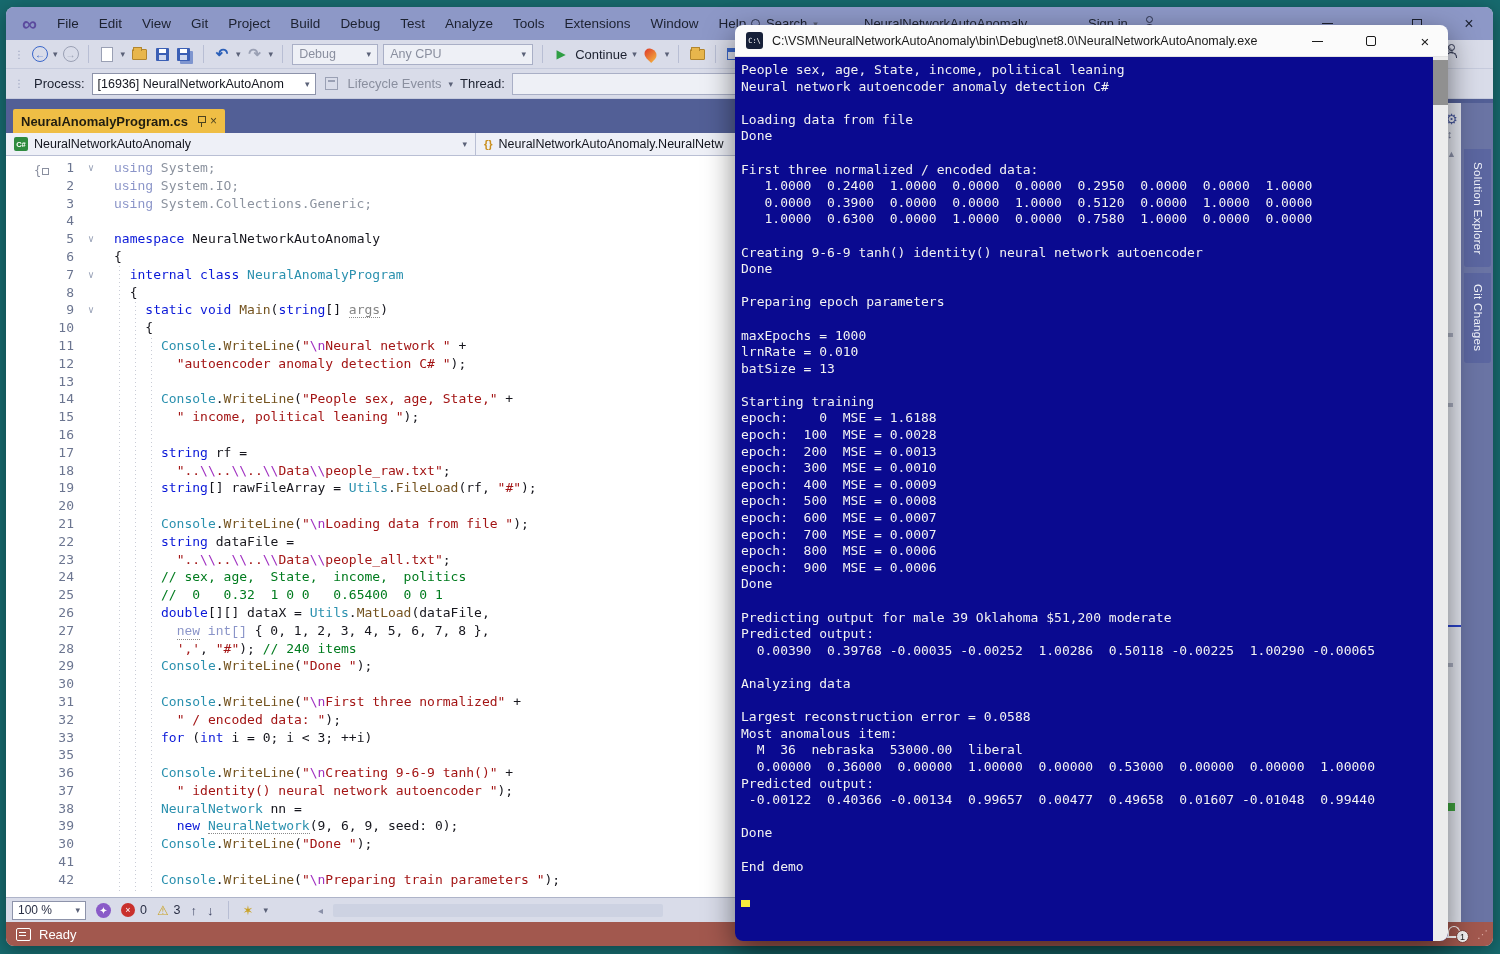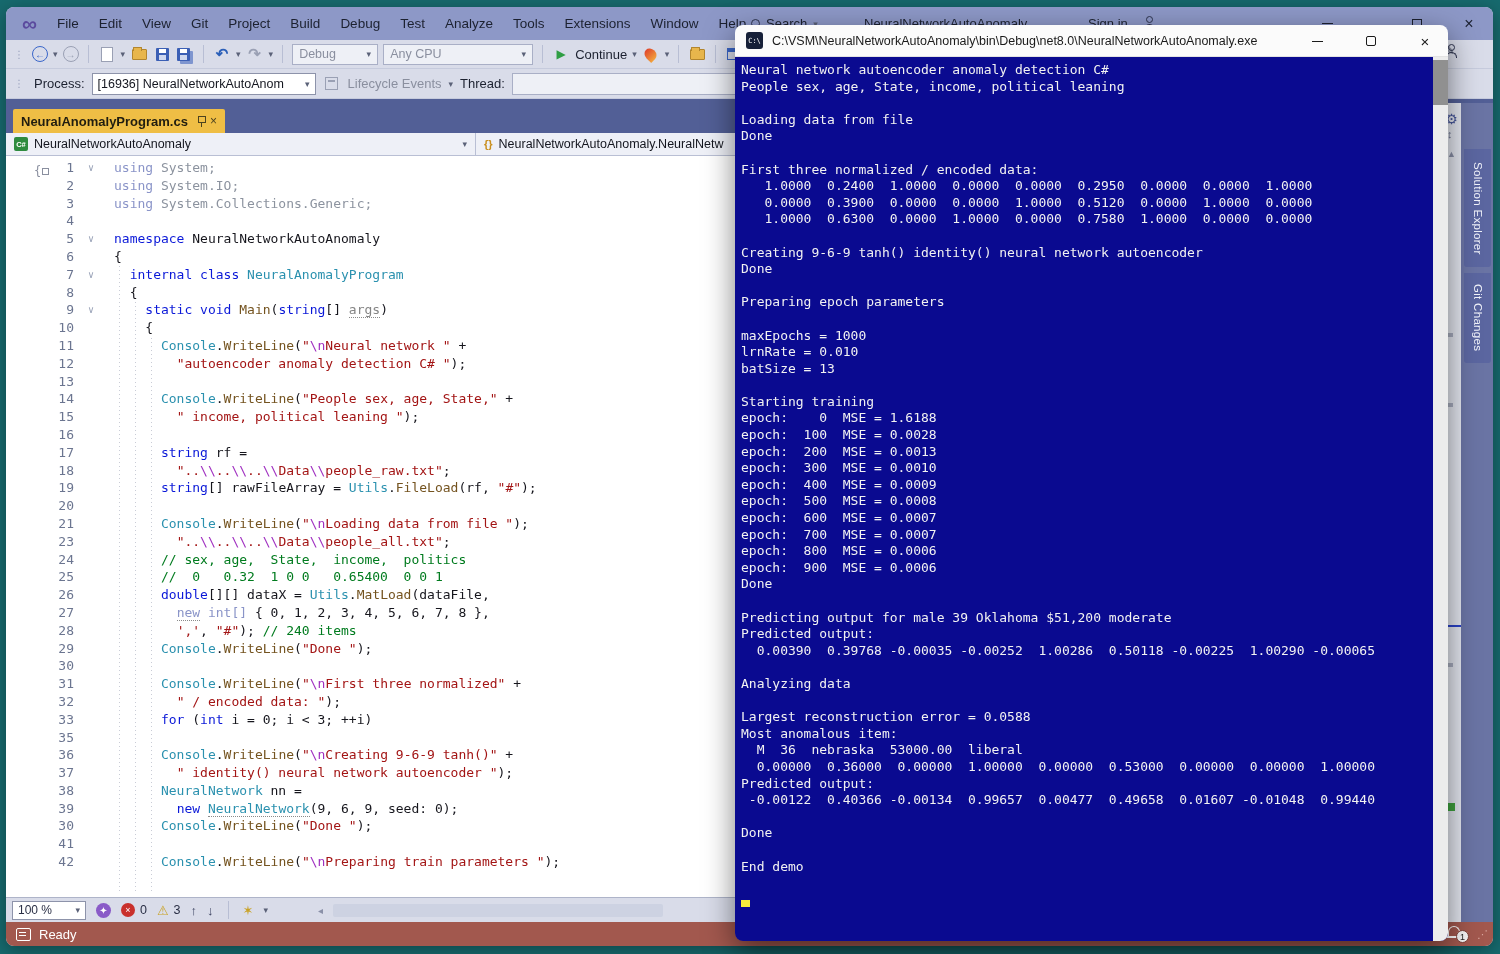--- a/index.html
+++ b/index.html
@@ -87,21 +87,21 @@
   .editor { position:absolute; left:0; top:149px; width:1436px; height:741px; background:#ffffff; overflow:hidden; }
   .outline-widget { position:absolute; left:28px; top:8px; color:#8a8f9f; font-size:12px; font-family:"DejaVu Sans Mono", monospace; }
   .outline-widget i { display:inline-block; width:7px; height:7px; border:1px solid #8a8f9f; margin-left:1px; font-style:normal; }
   .code-lines { position:absolute; left:0; top:3px; width:100%; }
   .code-row { height:17.8px; white-space:pre; font-family:"DejaVu Sans Mono", monospace; font-size:13px; line-height:17.8px; display:flex; }
   .ln { display:inline-block; width:82px; text-align:right; padding-right:14px; color:#6b7590; flex:none; }
   .foldc { display:inline-block; width:26px; color:#9aa3b8; font-size:10px; flex:none; }
   .ct { white-space:pre; }
   .tk-k { color:#0a18d8; } .tk-t { color:#2b91af; } .tk-m { color:#74531f; }
   .tk-s { color:#a31515; } .tk-e { color:#a030c0; } .tk-c { color:#007b1e; }
-  .tk-p { color:#16161d; } .tk-g { color:#848484; } .tk-f { color:#8a94c8; } .tk-h { color:#8c939f; }
+  .tk-p { color:#16161d; } .tk-g { color:#848484; } .tk-f { color:#8a94c8;font-family:Liberation Mono, monospace; } .tk-h { color:#8c939f; }
   .tk-u { border-bottom:1px dotted #8a8a8a; }
   .guide { position:absolute; width:1px; background:repeating-linear-gradient(to bottom,#c9ccd6 0 1px,transparent 1px 4px); }
 
   
   .edbottom { position:absolute; left:0; top:890px; width:1436px; height:25px; background:#d9dce9; border-top:1px solid #aeb4c9;
     display:flex; align-items:center; gap:10px; padding-left:6px; font-size:12.5px; color:#2a2f45; }
   .zoom-combo { width:74px; height:19px; background:#fff; border:1px solid #8d93aa; display:flex; align-items:center; justify-content:space-between; padding:0 5px; font-size:12px; }
   .purp { width:15px; height:15px; border-radius:50%; background:#8a5bc8; color:#fff; font-size:10px; display:flex; align-items:center; justify-content:center; }
   .errcirc { width:14px; height:14px; border-radius:50%; background:#c9302c; color:#fff; font-size:9px; display:flex; align-items:center; justify-content:center; }
   .warn { color:#c9a227; font-size:13px; }
@@ -327,20 +327,21 @@
         <div class="code-row"><span class="ln">12</span><span class="foldc"></span><span class="ct"><span class="tk-p">        </span><span class="tk-s">"autoencoder anomaly detection C# "</span><span class="tk-p">);</span></span></div>
         <div class="code-row"><span class="ln">13</span><span class="foldc"></span><span class="ct"></span></div>
         <div class="code-row"><span class="ln">14</span><span class="foldc"></span><span class="ct"><span class="tk-p">      </span><span class="tk-t">Console</span><span class="tk-p">.</span><span class="tk-m">WriteLine</span><span class="tk-p">(</span><span class="tk-s">"People sex, age, State,"</span><span class="tk-p"> +</span></span></div>
         <div class="code-row"><span class="ln">15</span><span class="foldc"></span><span class="ct"><span class="tk-p">        </span><span class="tk-s">" income, political leaning "</span><span class="tk-p">);</span></span></div>
         <div class="code-row"><span class="ln">16</span><span class="foldc"></span><span class="ct"></span></div>
         <div class="code-row"><span class="ln">17</span><span class="foldc"></span><span class="ct"><span class="tk-p">      </span><span class="tk-k">string</span><span class="tk-p"> rf =</span></span></div>
         <div class="code-row"><span class="ln">18</span><span class="foldc"></span><span class="ct"><span class="tk-p">        </span><span class="tk-s">"..</span><span class="tk-e">\\</span><span class="tk-s">..</span><span class="tk-e">\\</span><span class="tk-s">..</span><span class="tk-e">\\</span><span class="tk-s">Data</span><span class="tk-e">\\</span><span class="tk-s">people_raw.txt"</span><span class="tk-p">;</span></span></div>
         <div class="code-row"><span class="ln">19</span><span class="foldc"></span><span class="ct"><span class="tk-p">      </span><span class="tk-k">string</span><span class="tk-p">[] rawFileArray = </span><span class="tk-t">Utils</span><span class="tk-p">.</span><span class="tk-m">FileLoad</span><span class="tk-p">(rf, </span><span class="tk-s">"#"</span><span class="tk-p">);</span></span></div>
         <div class="code-row"><span class="ln">20</span><span class="foldc"></span><span class="ct"></span></div>
         <div class="code-row"><span class="ln">21</span><span class="foldc"></span><span class="ct"><span class="tk-p">      </span><span class="tk-t">Console</span><span class="tk-p">.</span><span class="tk-m">WriteLine</span><span class="tk-p">(</span><span class="tk-s">"</span><span class="tk-e">\n</span><span class="tk-s">Loading data from file "</span><span class="tk-p">);</span></span></div>
+        <div class="code-row"><span class="ln">22</span><span class="foldc"></span><span class="ct"><span class="tk-p">      </span><span class="tk-k">string</span><span class="tk-p"> dataFile =</span></span></div>
         <div class="code-row"><span class="ln">23</span><span class="foldc"></span><span class="ct"><span class="tk-p">        </span><span class="tk-s">"..</span><span class="tk-e">\\</span><span class="tk-s">..</span><span class="tk-e">\\</span><span class="tk-s">..</span><span class="tk-e">\\</span><span class="tk-s">Data</span><span class="tk-e">\\</span><span class="tk-s">people_all.txt"</span><span class="tk-p">;</span></span></div>
         <div class="code-row"><span class="ln">24</span><span class="foldc"></span><span class="ct"><span class="tk-p">      </span><span class="tk-c">// sex, age,  State,  income,  politics</span></span></div>
         <div class="code-row"><span class="ln">25</span><span class="foldc"></span><span class="ct"><span class="tk-p">      </span><span class="tk-c">//  0   0.32  1 0 0   0.65400  0 0 1</span></span></div>
         <div class="code-row"><span class="ln">26</span><span class="foldc"></span><span class="ct"><span class="tk-p">      </span><span class="tk-k">double</span><span class="tk-p">[][] dataX = </span><span class="tk-t">Utils</span><span class="tk-p">.</span><span class="tk-m">MatLoad</span><span class="tk-p">(dataFile,</span></span></div>
         <div class="code-row"><span class="ln">27</span><span class="foldc"></span><span class="ct"><span class="tk-p">        </span><span class="tk-f tk-u">new</span><span class="tk-p"> </span><span class="tk-f">int</span><span class="tk-f">[]</span><span class="tk-p"> { 0, 1, 2, 3, 4, 5, 6, 7, 8 },</span></span></div>
         <div class="code-row"><span class="ln">28</span><span class="foldc"></span><span class="ct"><span class="tk-p">        </span><span class="tk-s">','</span><span class="tk-p">, </span><span class="tk-s">"#"</span><span class="tk-p">); </span><span class="tk-c">// 240 items</span></span></div>
         <div class="code-row"><span class="ln">29</span><span class="foldc"></span><span class="ct"><span class="tk-p">      </span><span class="tk-t">Console</span><span class="tk-p">.</span><span class="tk-m">WriteLine</span><span class="tk-p">(</span><span class="tk-s">"Done "</span><span class="tk-p">);</span></span></div>
         <div class="code-row"><span class="ln">30</span><span class="foldc"></span><span class="ct"></span></div>
         <div class="code-row"><span class="ln">31</span><span class="foldc"></span><span class="ct"><span class="tk-p">      </span><span class="tk-t">Console</span><span class="tk-p">.</span><span class="tk-m">WriteLine</span><span class="tk-p">(</span><span class="tk-s">"</span><span class="tk-e">\n</span><span class="tk-s">First three normalized"</span><span class="tk-p"> +</span></span></div>
         <div class="code-row"><span class="ln">32</span><span class="foldc"></span><span class="ct"><span class="tk-p">        </span><span class="tk-s">" / encoded data: "</span><span class="tk-p">);</span></span></div>
@@ -414,22 +415,22 @@
     <div class="cbtn cb-min">
         <span class="cdash"></span>
       </div>
     <div class="cbtn cb-max">
         <span class="csqr"></span>
       </div>
     <div class="cbtn cb-close">×</div>
   </div>
   <div class="console-body">
     <div class="console-lines" id="console-lines">
+        <div class="console-line">People sex, age, State, income, political leaning</div>
         <div class="console-line">Neural network autoencoder anomaly detection C#</div>
-        <div class="console-line">People sex, age, State, income, political leaning</div>
         <div class="console-line"> </div>
         <div class="console-line">Loading data from file</div>
         <div class="console-line">Done</div>
         <div class="console-line"> </div>
         <div class="console-line">First three normalized / encoded data:</div>
         <div class="console-line">   1.0000  0.2400  1.0000  0.0000  0.0000  0.2950  0.0000  0.0000  1.0000</div>
         <div class="console-line">   0.0000  0.3900  0.0000  0.0000  1.0000  0.5120  0.0000  1.0000  0.0000</div>
         <div class="console-line">   1.0000  0.6300  0.0000  1.0000  0.0000  0.7580  1.0000  0.0000  0.0000</div>
         <div class="console-line"> </div>
         <div class="console-line">Creating 9-6-9 tanh() identity() neural network autoencoder</div>

